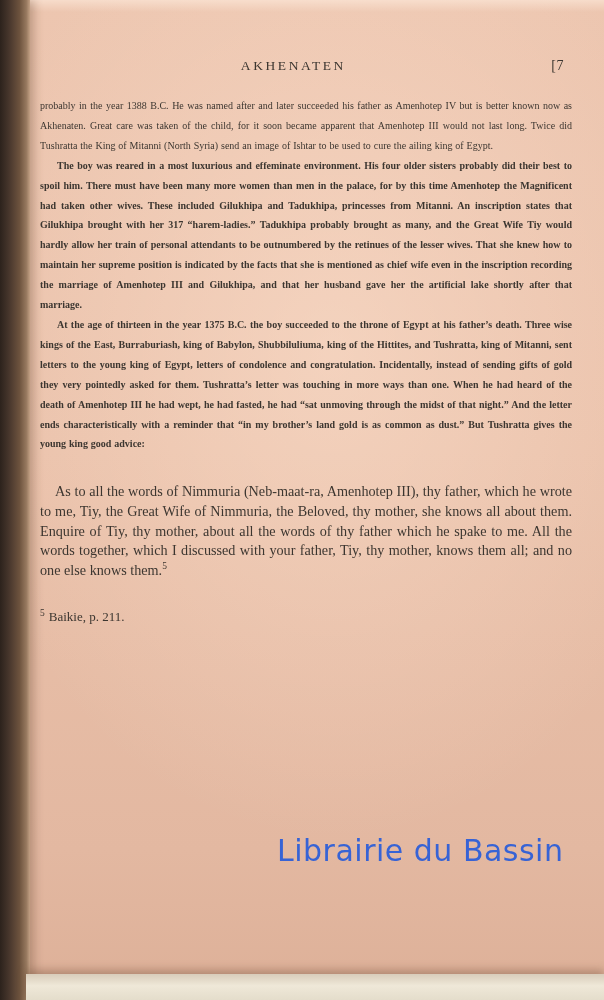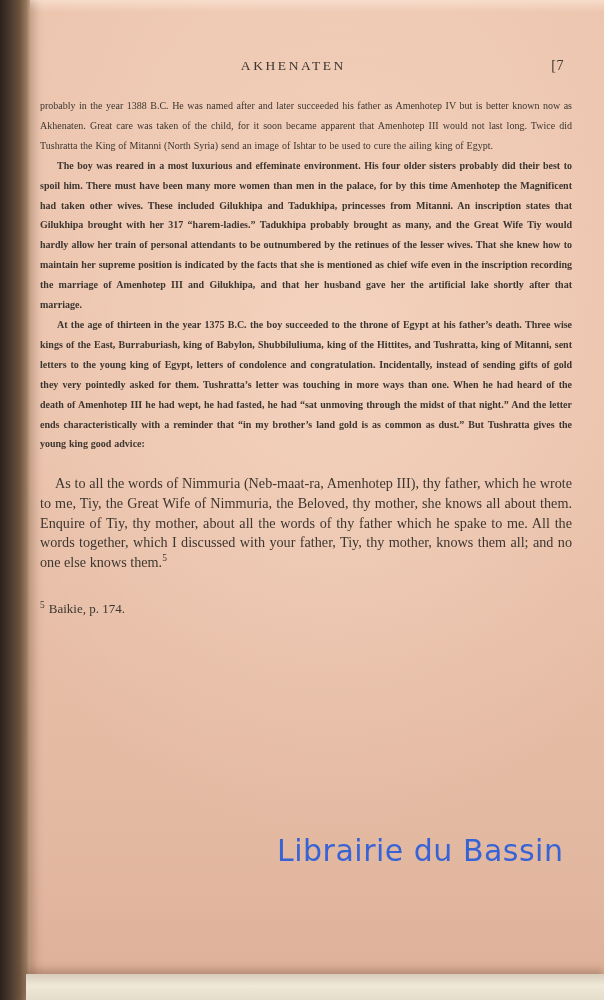--- a/index.html
+++ b/index.html
@@ -42,21 +42,21 @@
   }
   .page-number {
     position:absolute; right:8px; top:0; letter-spacing:0.5px; font-size:14px;
   }
   .body-par {
     font-size:10px; line-height:19.9px; text-align:justify;
     word-spacing:0.4px;
   }
   .indent { text-indent:17px;font-weight:bold; }
   .quote {
-    margin-top:20px; width:532px;
+    margin-top:28px; width:532px;
     font-size:14.2px; line-height:19.6px; text-align:justify; text-indent:15px;
   }
   .fn-sup {
     font-size:9.5px; vertical-align:super; line-height:0;
   }
   .footnote {
     margin-top:29px; font-size:13px;
   }
   .footnote .fn-sup { margin-right:4px; }
   .watermark {
@@ -79,17 +79,17 @@
       <span class="head-title">AKHENATEN</span>
       <span class="page-number">[7</span>
     </div>
 
     <p class="body-par">probably in the year 1388 B.C. He was named after and later succeeded his father as Amenhotep IV but is better known now as Akhenaten. Great care was taken of the child, for it soon became apparent that Amenhotep III would not last long. Twice did Tushratta the King of Mitanni (North Syria) send an image of Ishtar to be used to cure the ailing king of Egypt.</p>
     <p class="body-par indent">The boy was reared in a most luxurious and effeminate environment. His four older sisters probably did their best to spoil him. There must have been many more women than men in the palace, for by this time Amenhotep the Magnificent had taken other wives. These included Gilukhipa and Tadukhipa, princesses from Mitanni. An inscription states that Gilukhipa brought with her 317 “harem-ladies.” Tadukhipa probably brought as many, and the Great Wife Tiy would hardly allow her train of personal attendants to be outnumbered by the retinues of the lesser wives. That she knew how to maintain her supreme position is indicated by the facts that she is mentioned as chief wife even in the inscription recording the marriage of Amenhotep III and Gilukhipa, and that her husband gave her the artificial lake shortly after that marriage.</p>
     <p class="body-par indent">At the age of thirteen in the year 1375 B.C. the boy succeeded to the throne of Egypt at his father’s death. Three wise kings of the East, Burraburiash, king of Babylon, Shubbiluliuma, king of the Hittites, and Tushratta, king of Mitanni, sent letters to the young king of Egypt, letters of condolence and congratulation. Incidentally, instead of sending gifts of gold they very pointedly asked for them. Tushratta’s letter was touching in more ways than one. When he had heard of the death of Amenhotep III he had wept, he had fasted, he had “sat unmoving through the midst of that night.” And the letter ends characteristically with a reminder that “in my brother’s land gold is as common as dust.” But Tushratta gives the young king good advice:</p>
 
     <div class="quote"><span>As to all the words of Nimmuria (Neb-maat-ra, Amenhotep III), thy father, which he wrote to me, Tiy, the Great Wife of Nimmuria, the Beloved, thy mother, she knows all about them. Enquire of Tiy, thy mother, about all the words of thy father which he spake to me. All the words together, which I discussed with your father, Tiy, thy mother, knows them all; and no one else knows them.</span><span class="fn-sup">5</span></div>
 
-    <div class="footnote"><span class="fn-sup">5</span><span>Baikie, p. 174.</span></div>
+    <div class="footnote"><span class="fn-sup">5</span><span>Baikie, p. 211.</span></div>
   </div>
 
   <div class="watermark">Librairie du Bassin</div>
 </div>
 
 </body></html>

